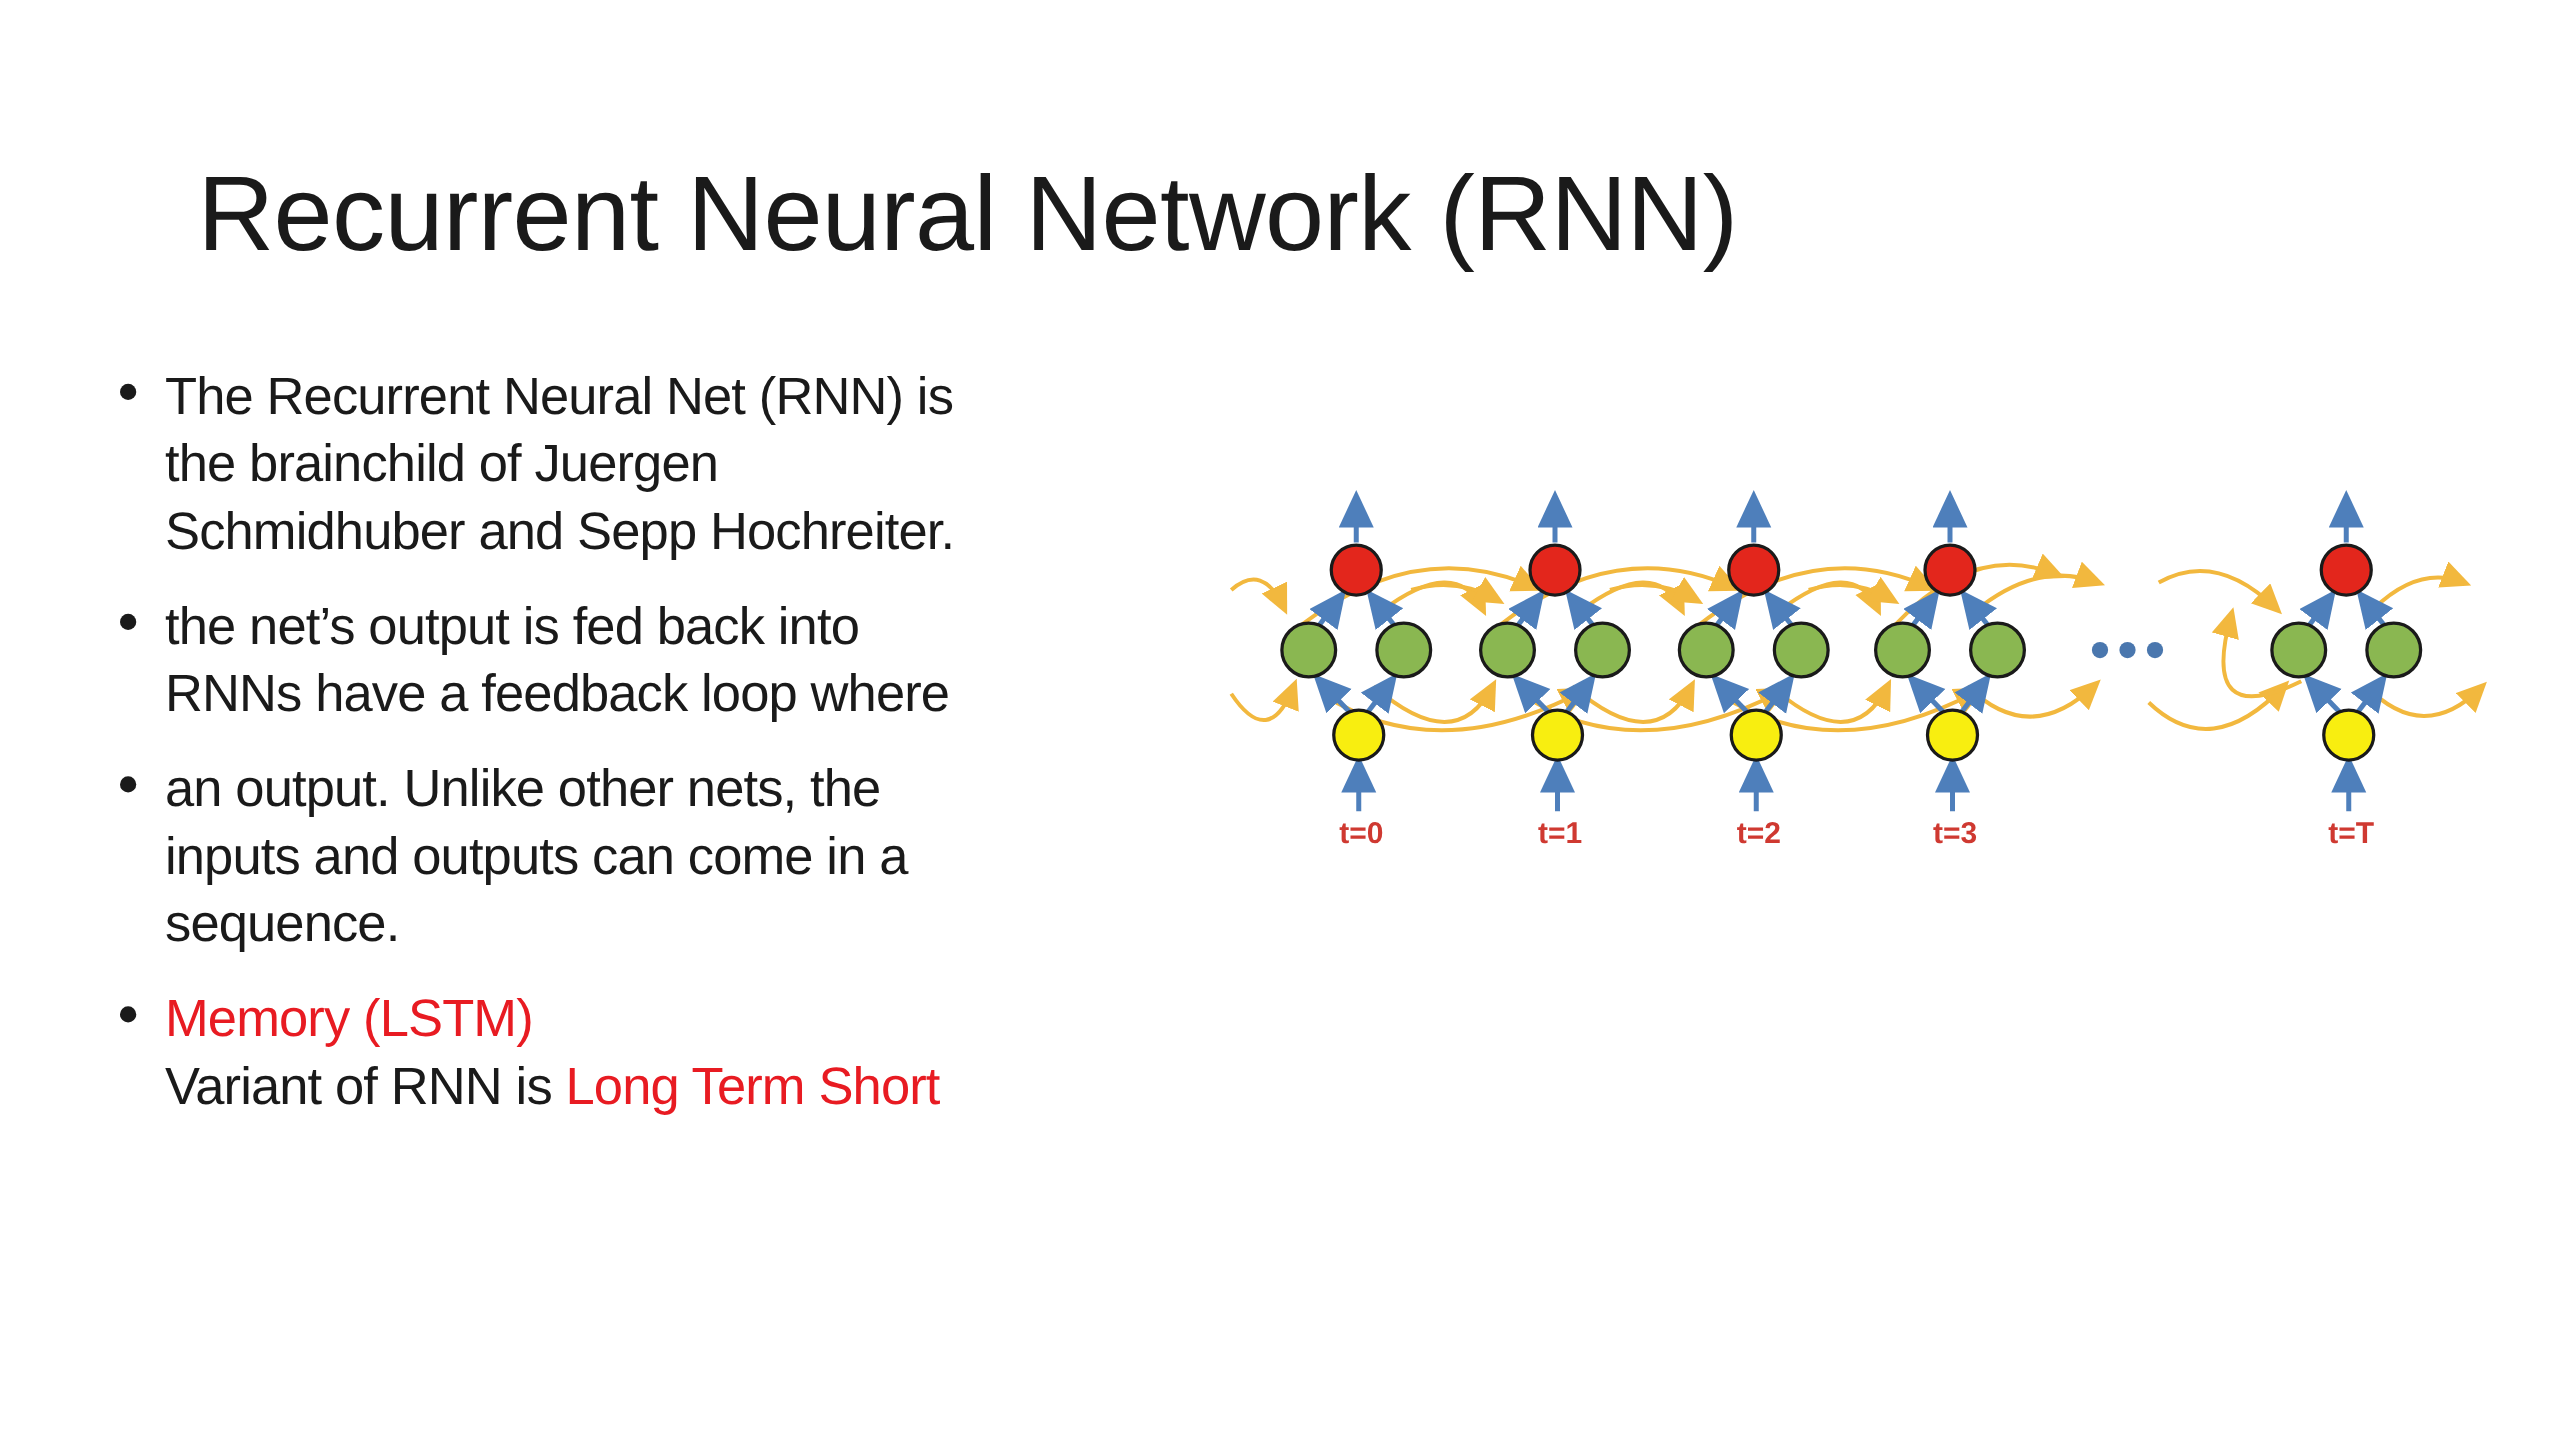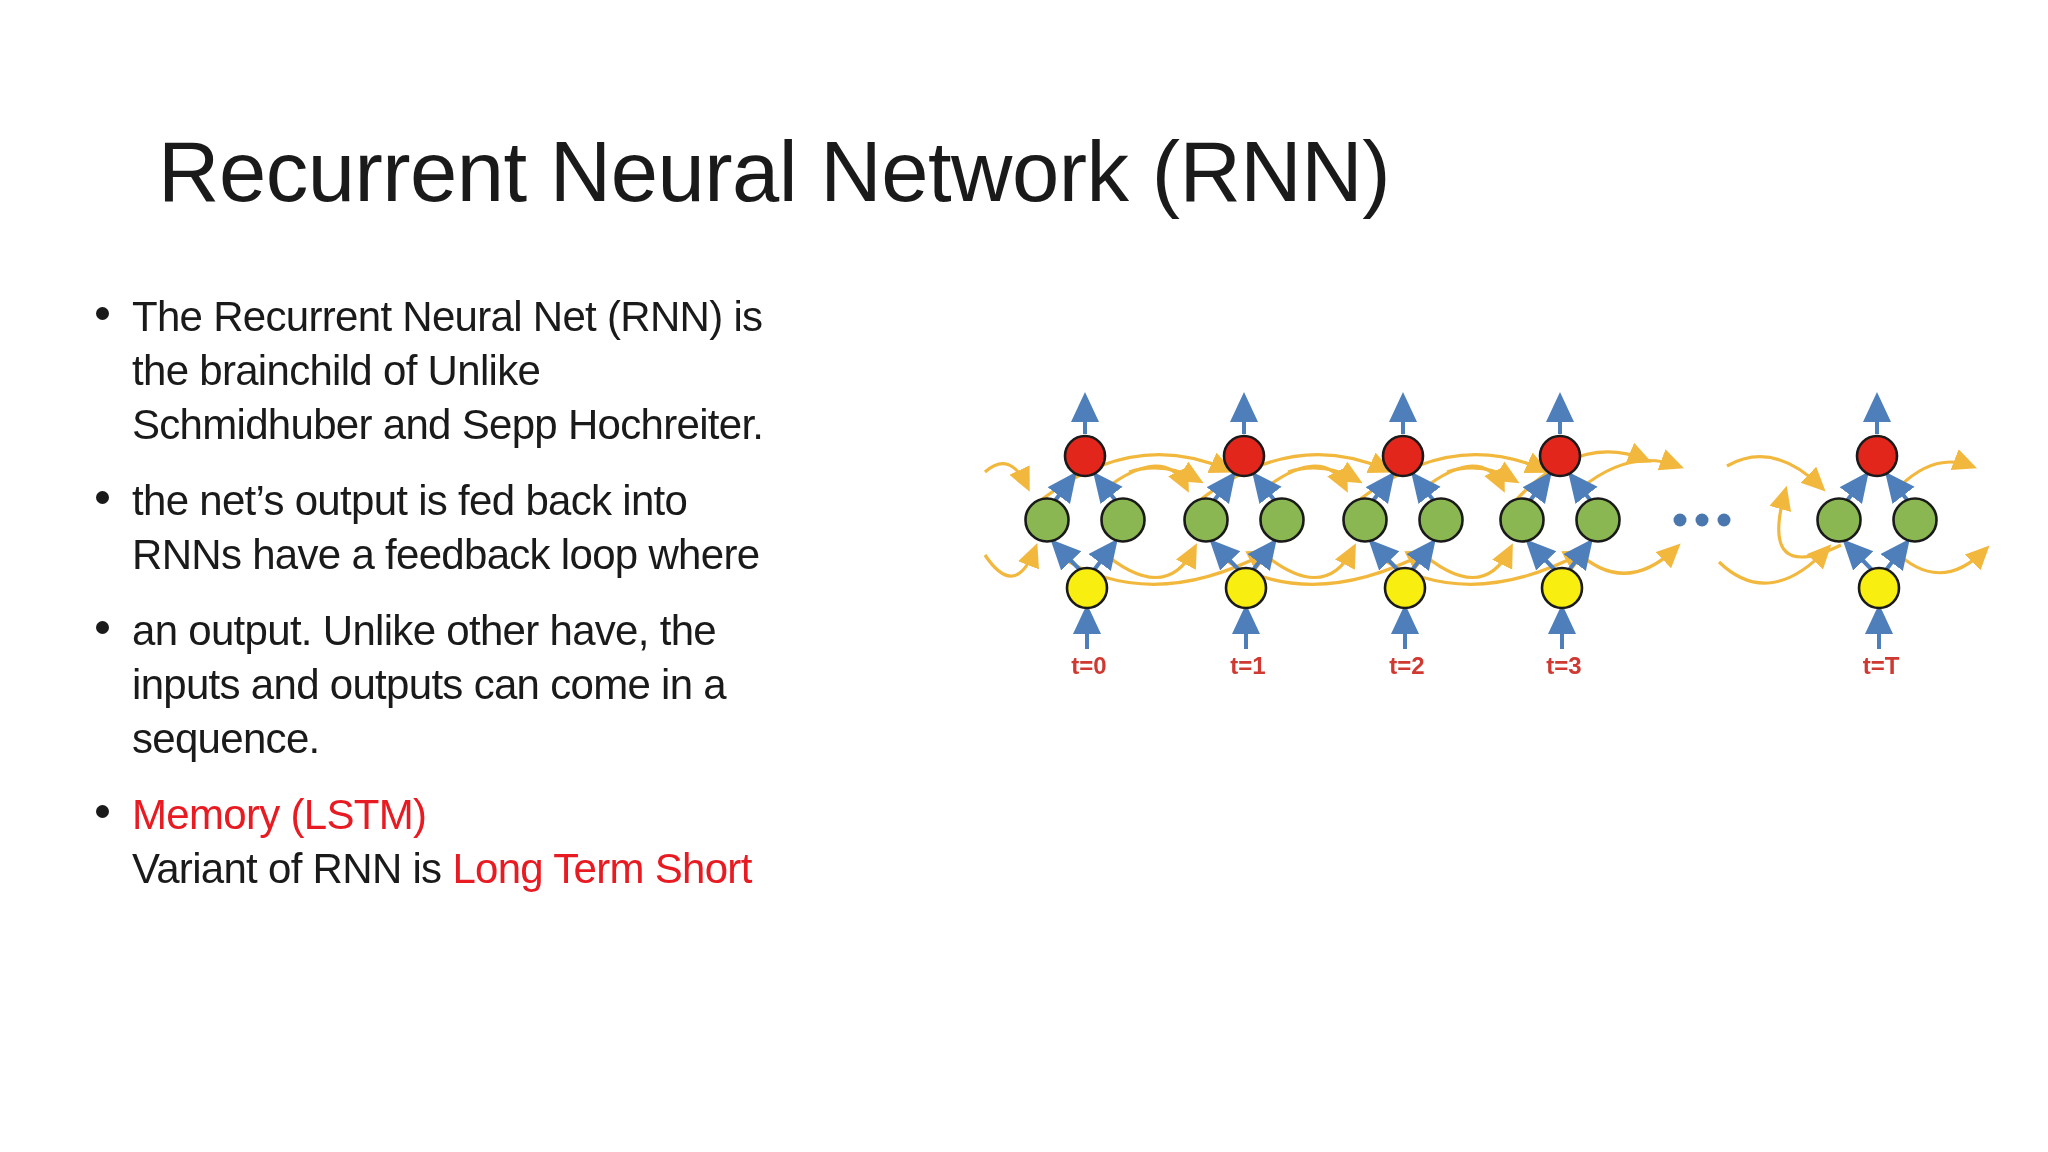--- a/index.html
+++ b/index.html
@@ -54,29 +54,29 @@
   }
 </style>
 </head>
 <body>
 
 <div class="slide">
   <h1 class="title">Recurrent Neural Network (RNN)</h1>
   <div class="bullets" id="bullets">
       <div class="bullet">
         <div class="line"><span>The Recurrent Neural Net (RNN) is</span></div>
-        <div class="line"><span>the brainchild of Unlike</span></div>
+        <div class="line"><span>the brainchild of Juergen</span></div>
         <div class="line"><span>Schmidhuber and Sepp Hochreiter.</span></div>
       </div>
       <div class="bullet">
         <div class="line"><span>the net’s output is fed back into</span></div>
         <div class="line"><span>RNNs have a feedback loop where</span></div>
       </div>
       <div class="bullet">
-        <div class="line"><span>an output. Unlike other have, the</span></div>
+        <div class="line"><span>an output. Unlike other nets, the</span></div>
         <div class="line"><span>inputs and outputs can come in a</span></div>
         <div class="line"><span>sequence.</span></div>
       </div>
       <div class="bullet">
         <div class="line"><span class="accent">Memory (LSTM)</span></div>
         <div class="line"><span>Variant of RNN is </span><span class="accent">Long Term Short</span></div>
       </div>
     </div>
   <svg class="diagram" id="diagram" width="2048" height="1152" viewBox="0 0 2048 1152">
       <defs>

